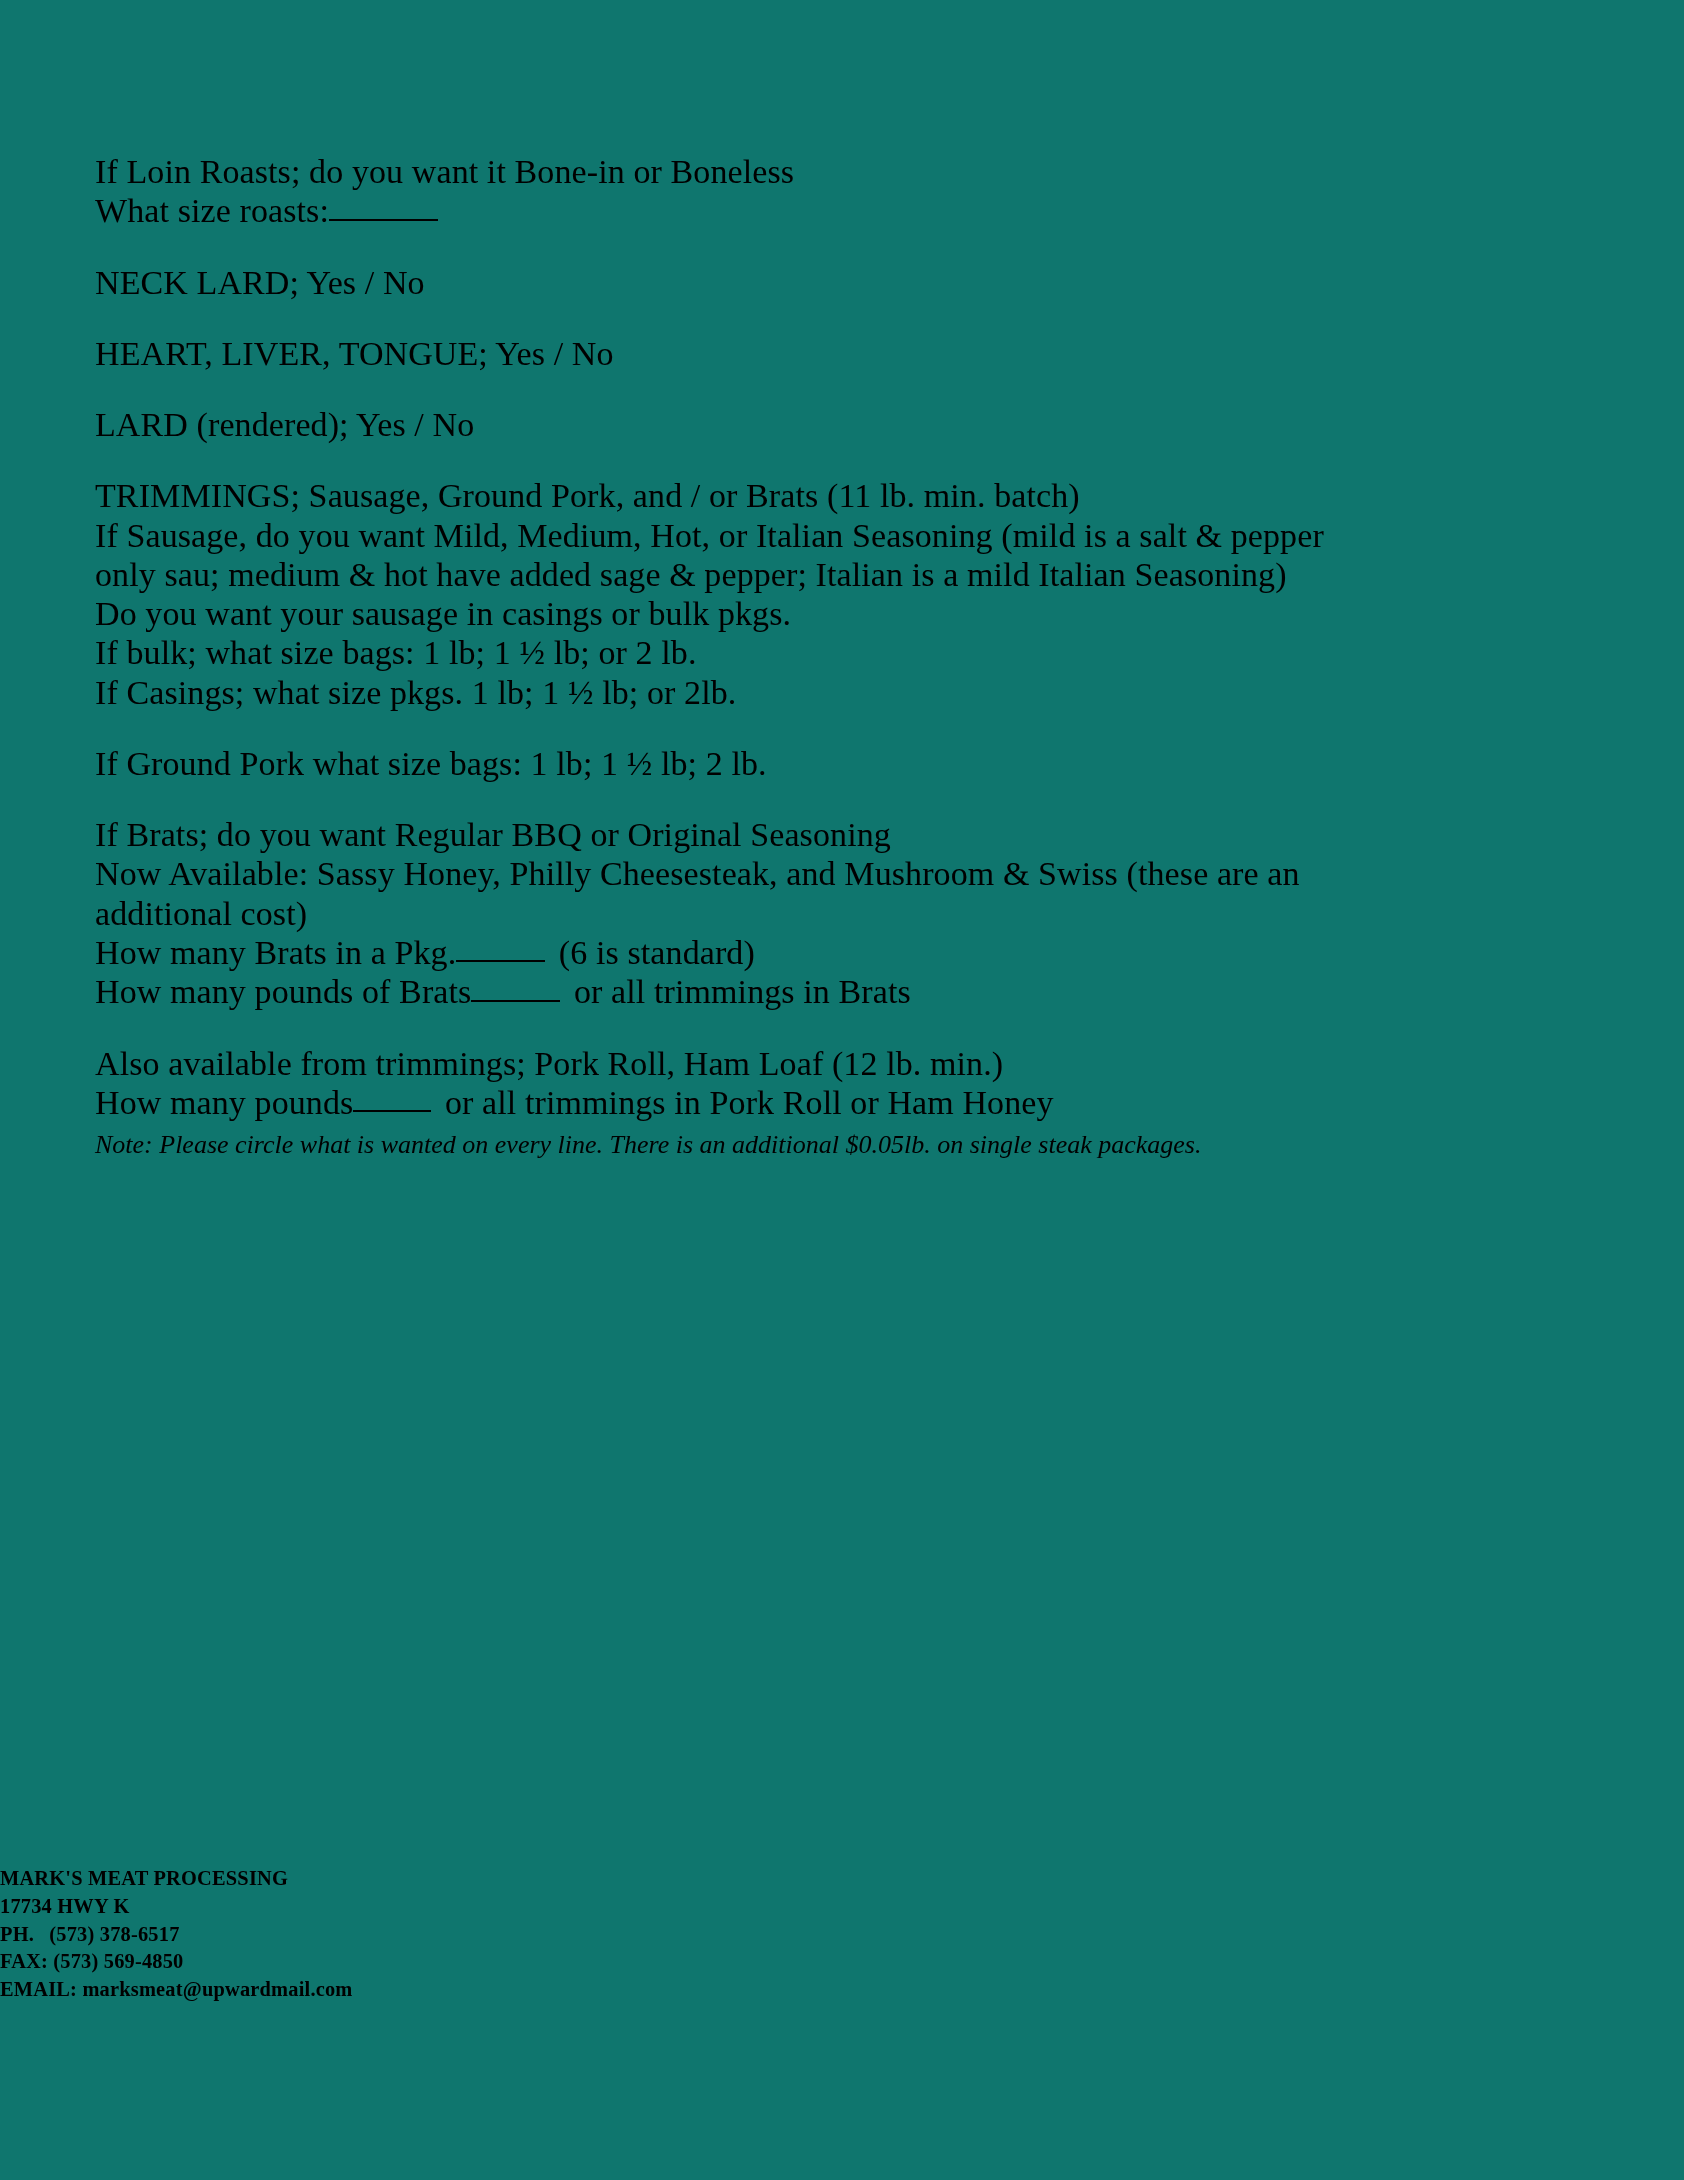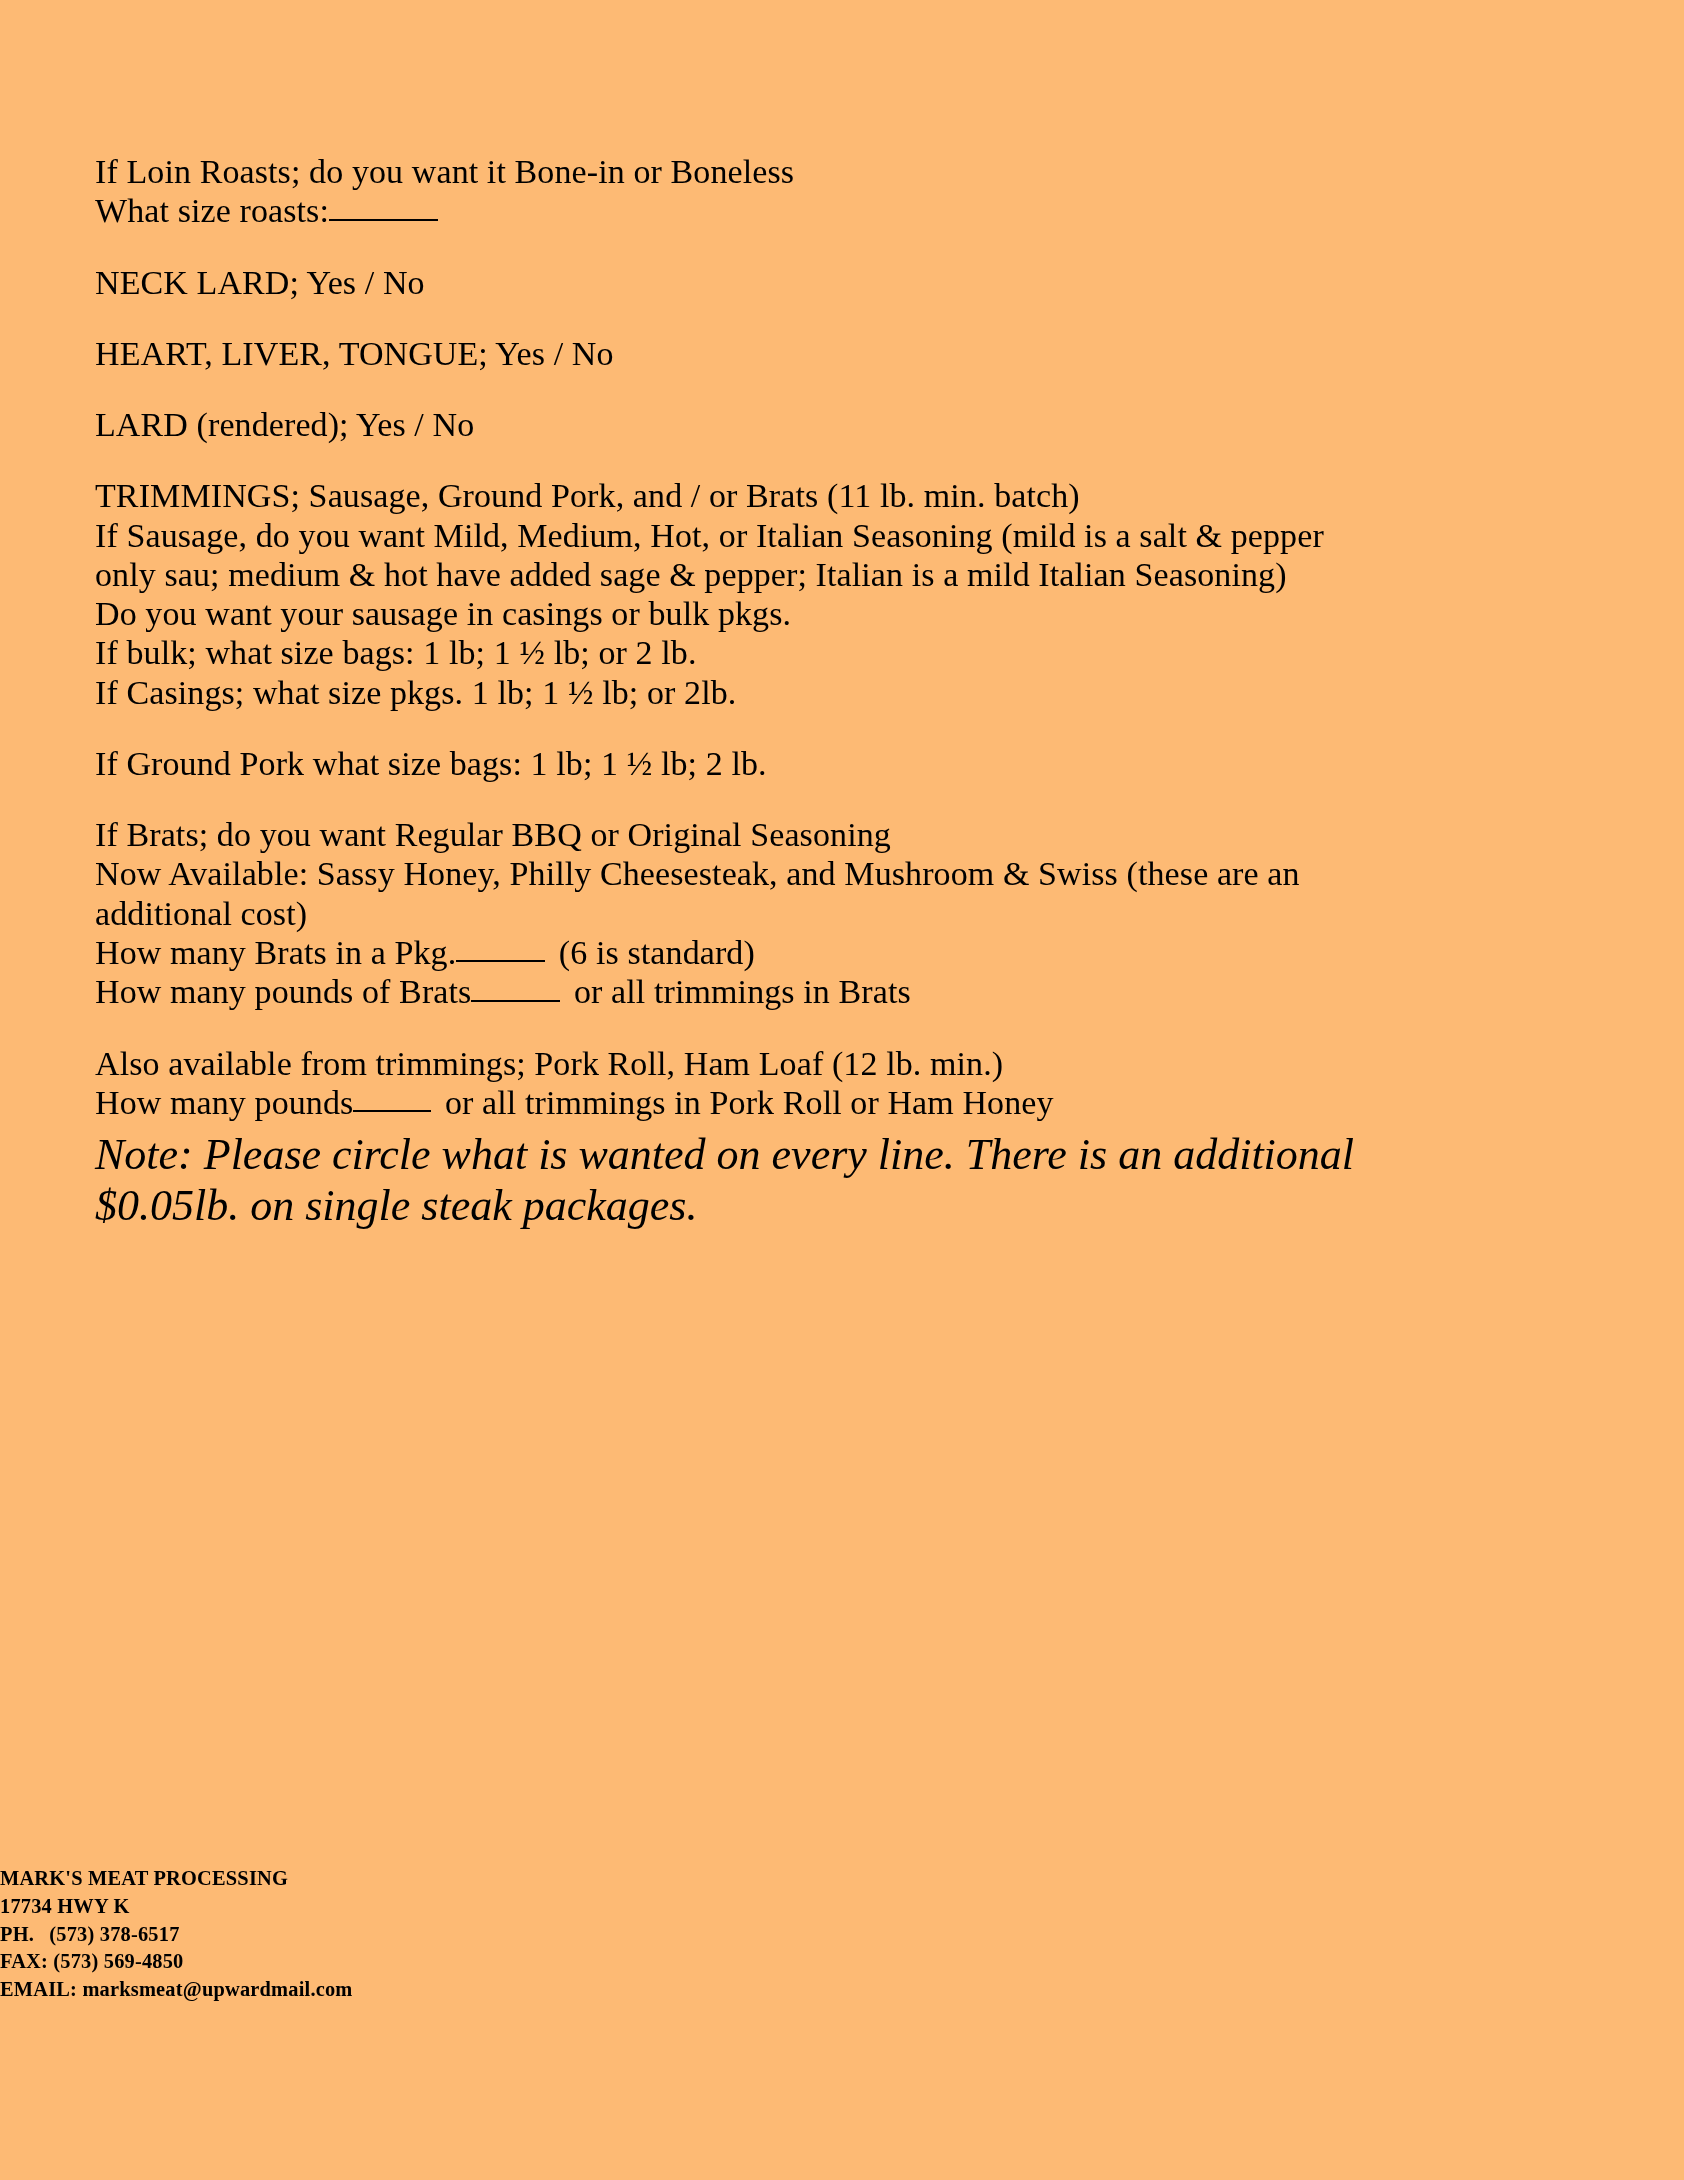--- a/index.html
+++ b/index.html
@@ -9,21 +9,21 @@
     background: #ffffff;
   }
   body {
     font-family: "Liberation Serif", "DejaVu Serif", serif;
     color: #000000;
   }
   .page {
     position: relative;
     width: 1685px;
     height: 2181px;
-    background: #fdba74;
+    background: #0f766e;
     margin: 0 auto;
     overflow: hidden;
     box-sizing: border-box;
   }
   .content {
     position: absolute;
     left: 95px;
     top: 152px;
     width: 1295px;
   }
@@ -39,21 +39,21 @@
     margin-bottom: 8px;
   }
   .line {
     display: block;
   }
   .flow {
     display: block;
   }
   .note {
     font-style: italic;
-    font-size: 44px;
+    font-size: 26px;
     line-height: 1.155;
     margin: 0 0 0 0;
   }
   .blank {
     display: inline-block;
     border-bottom: 2.6px solid #000;
     vertical-align: baseline;
     position: relative;
     top: -1.7px;
   }

